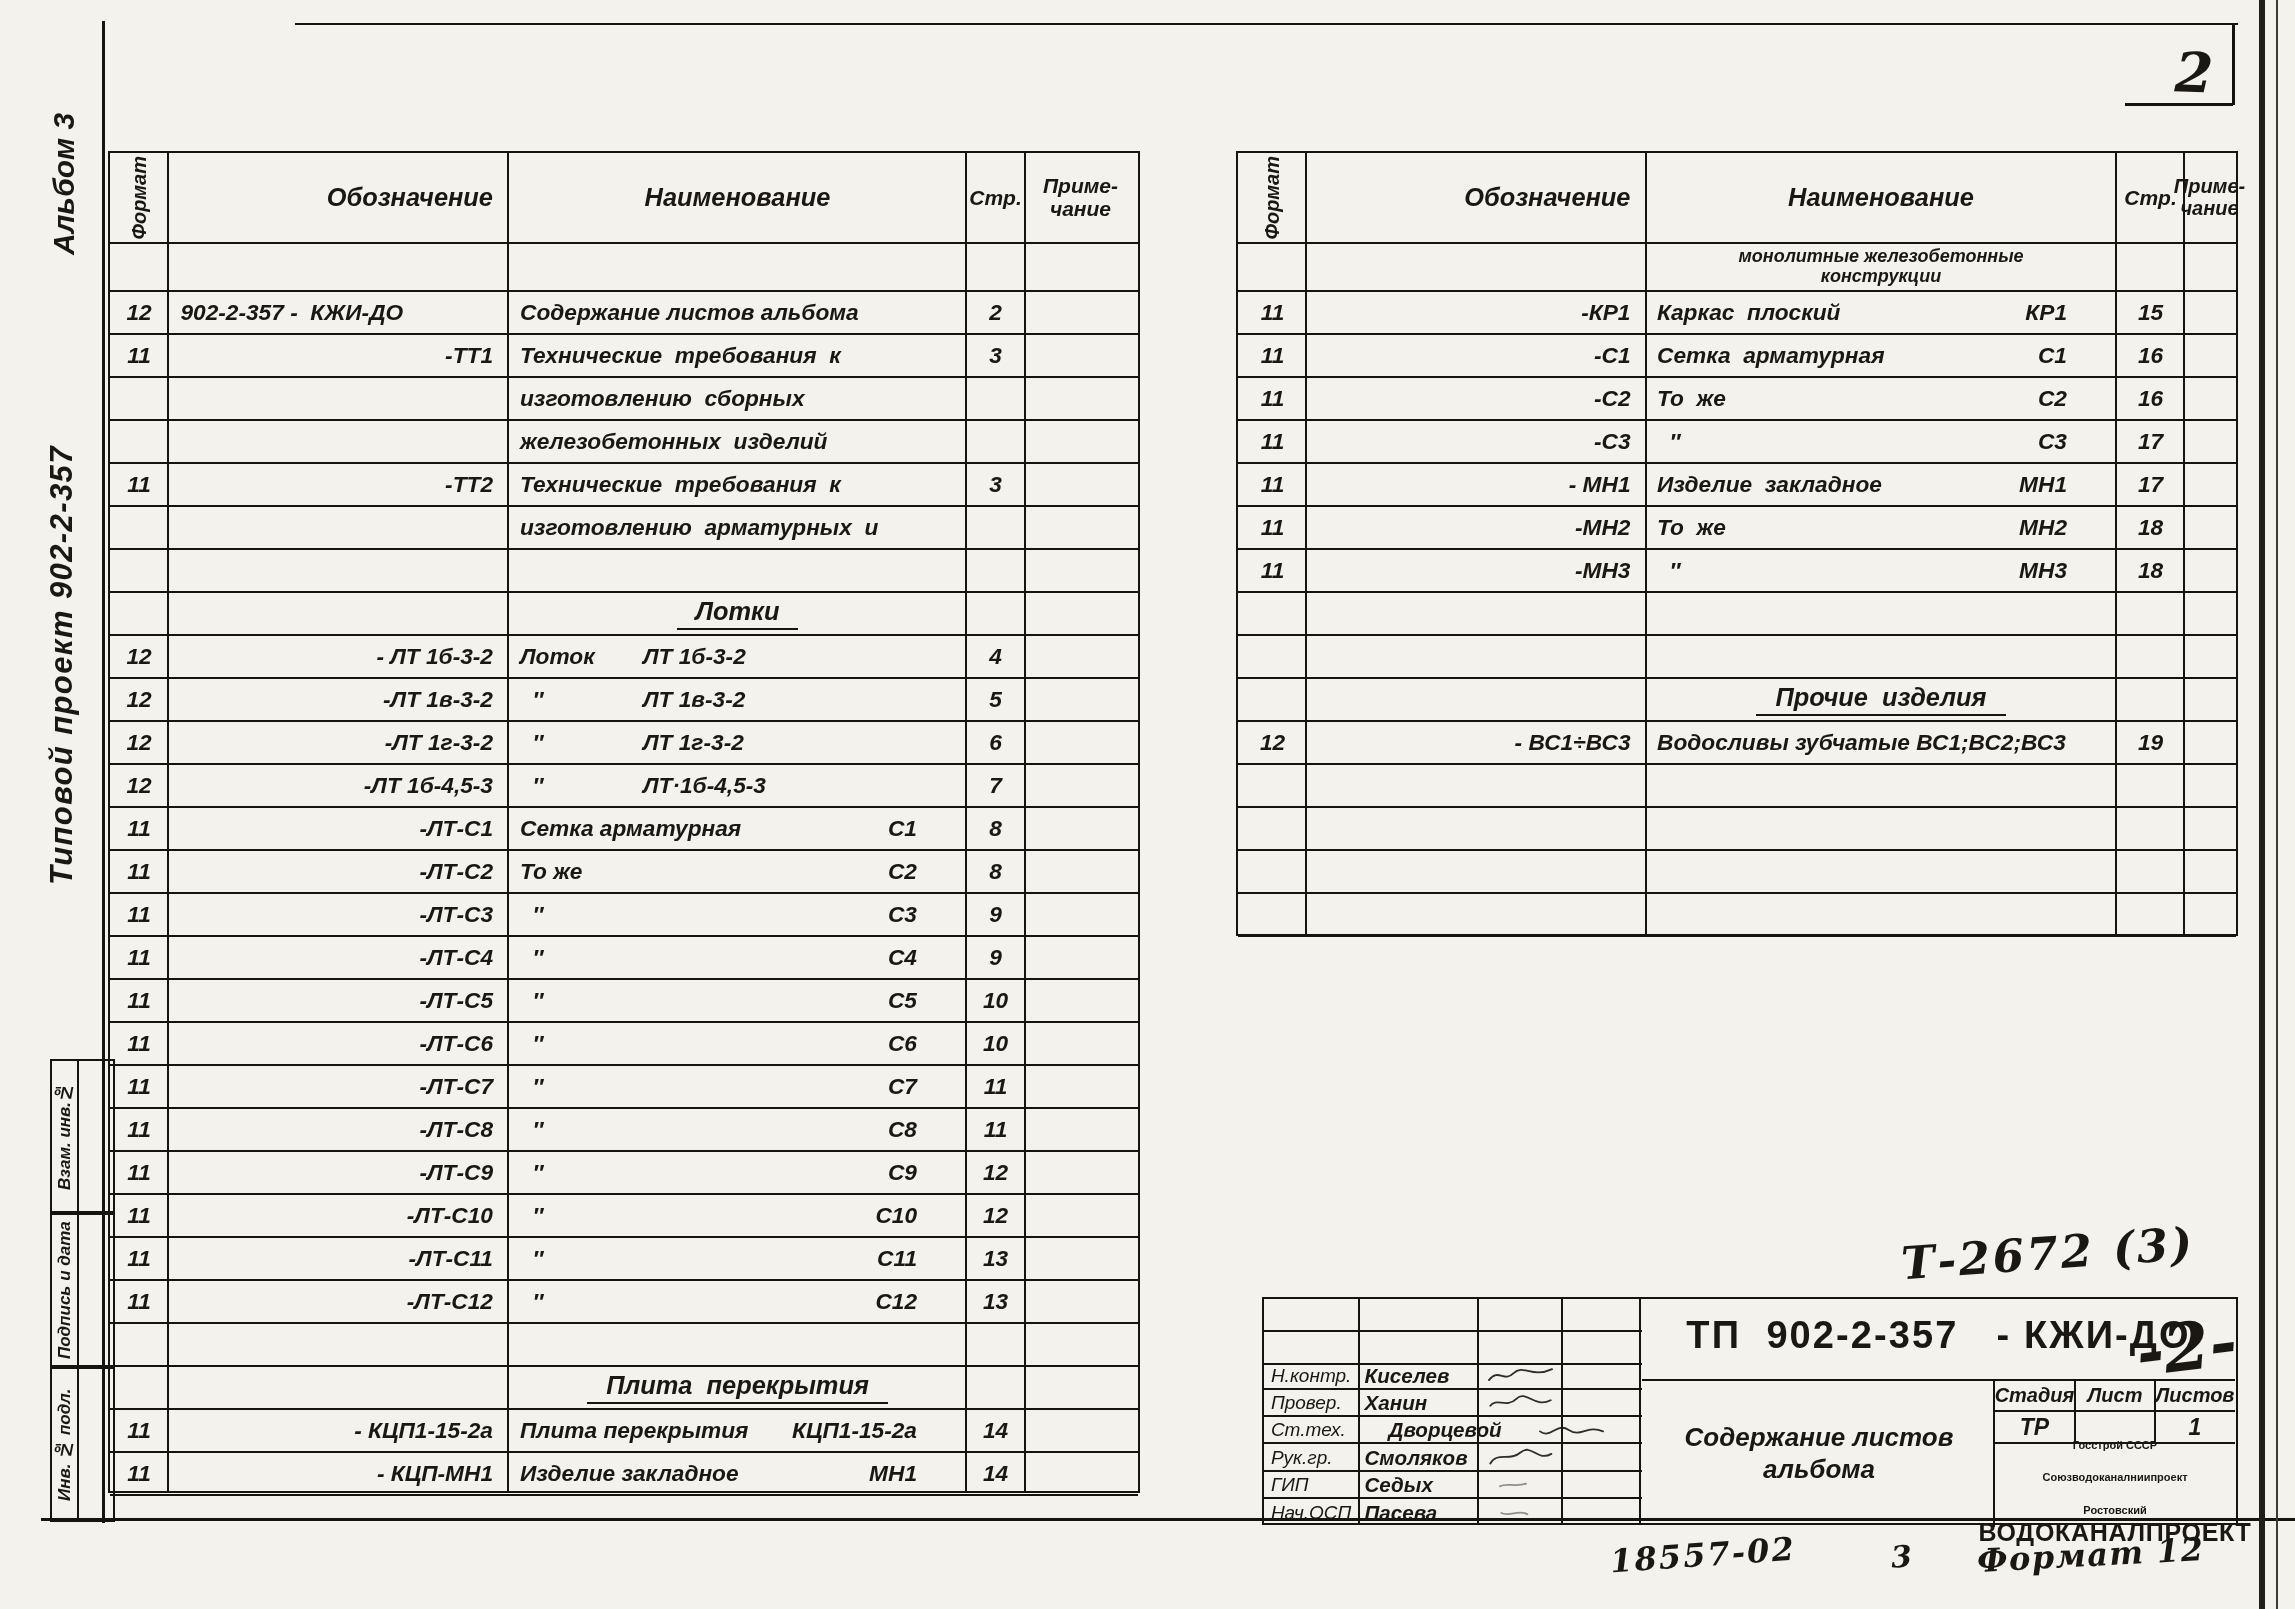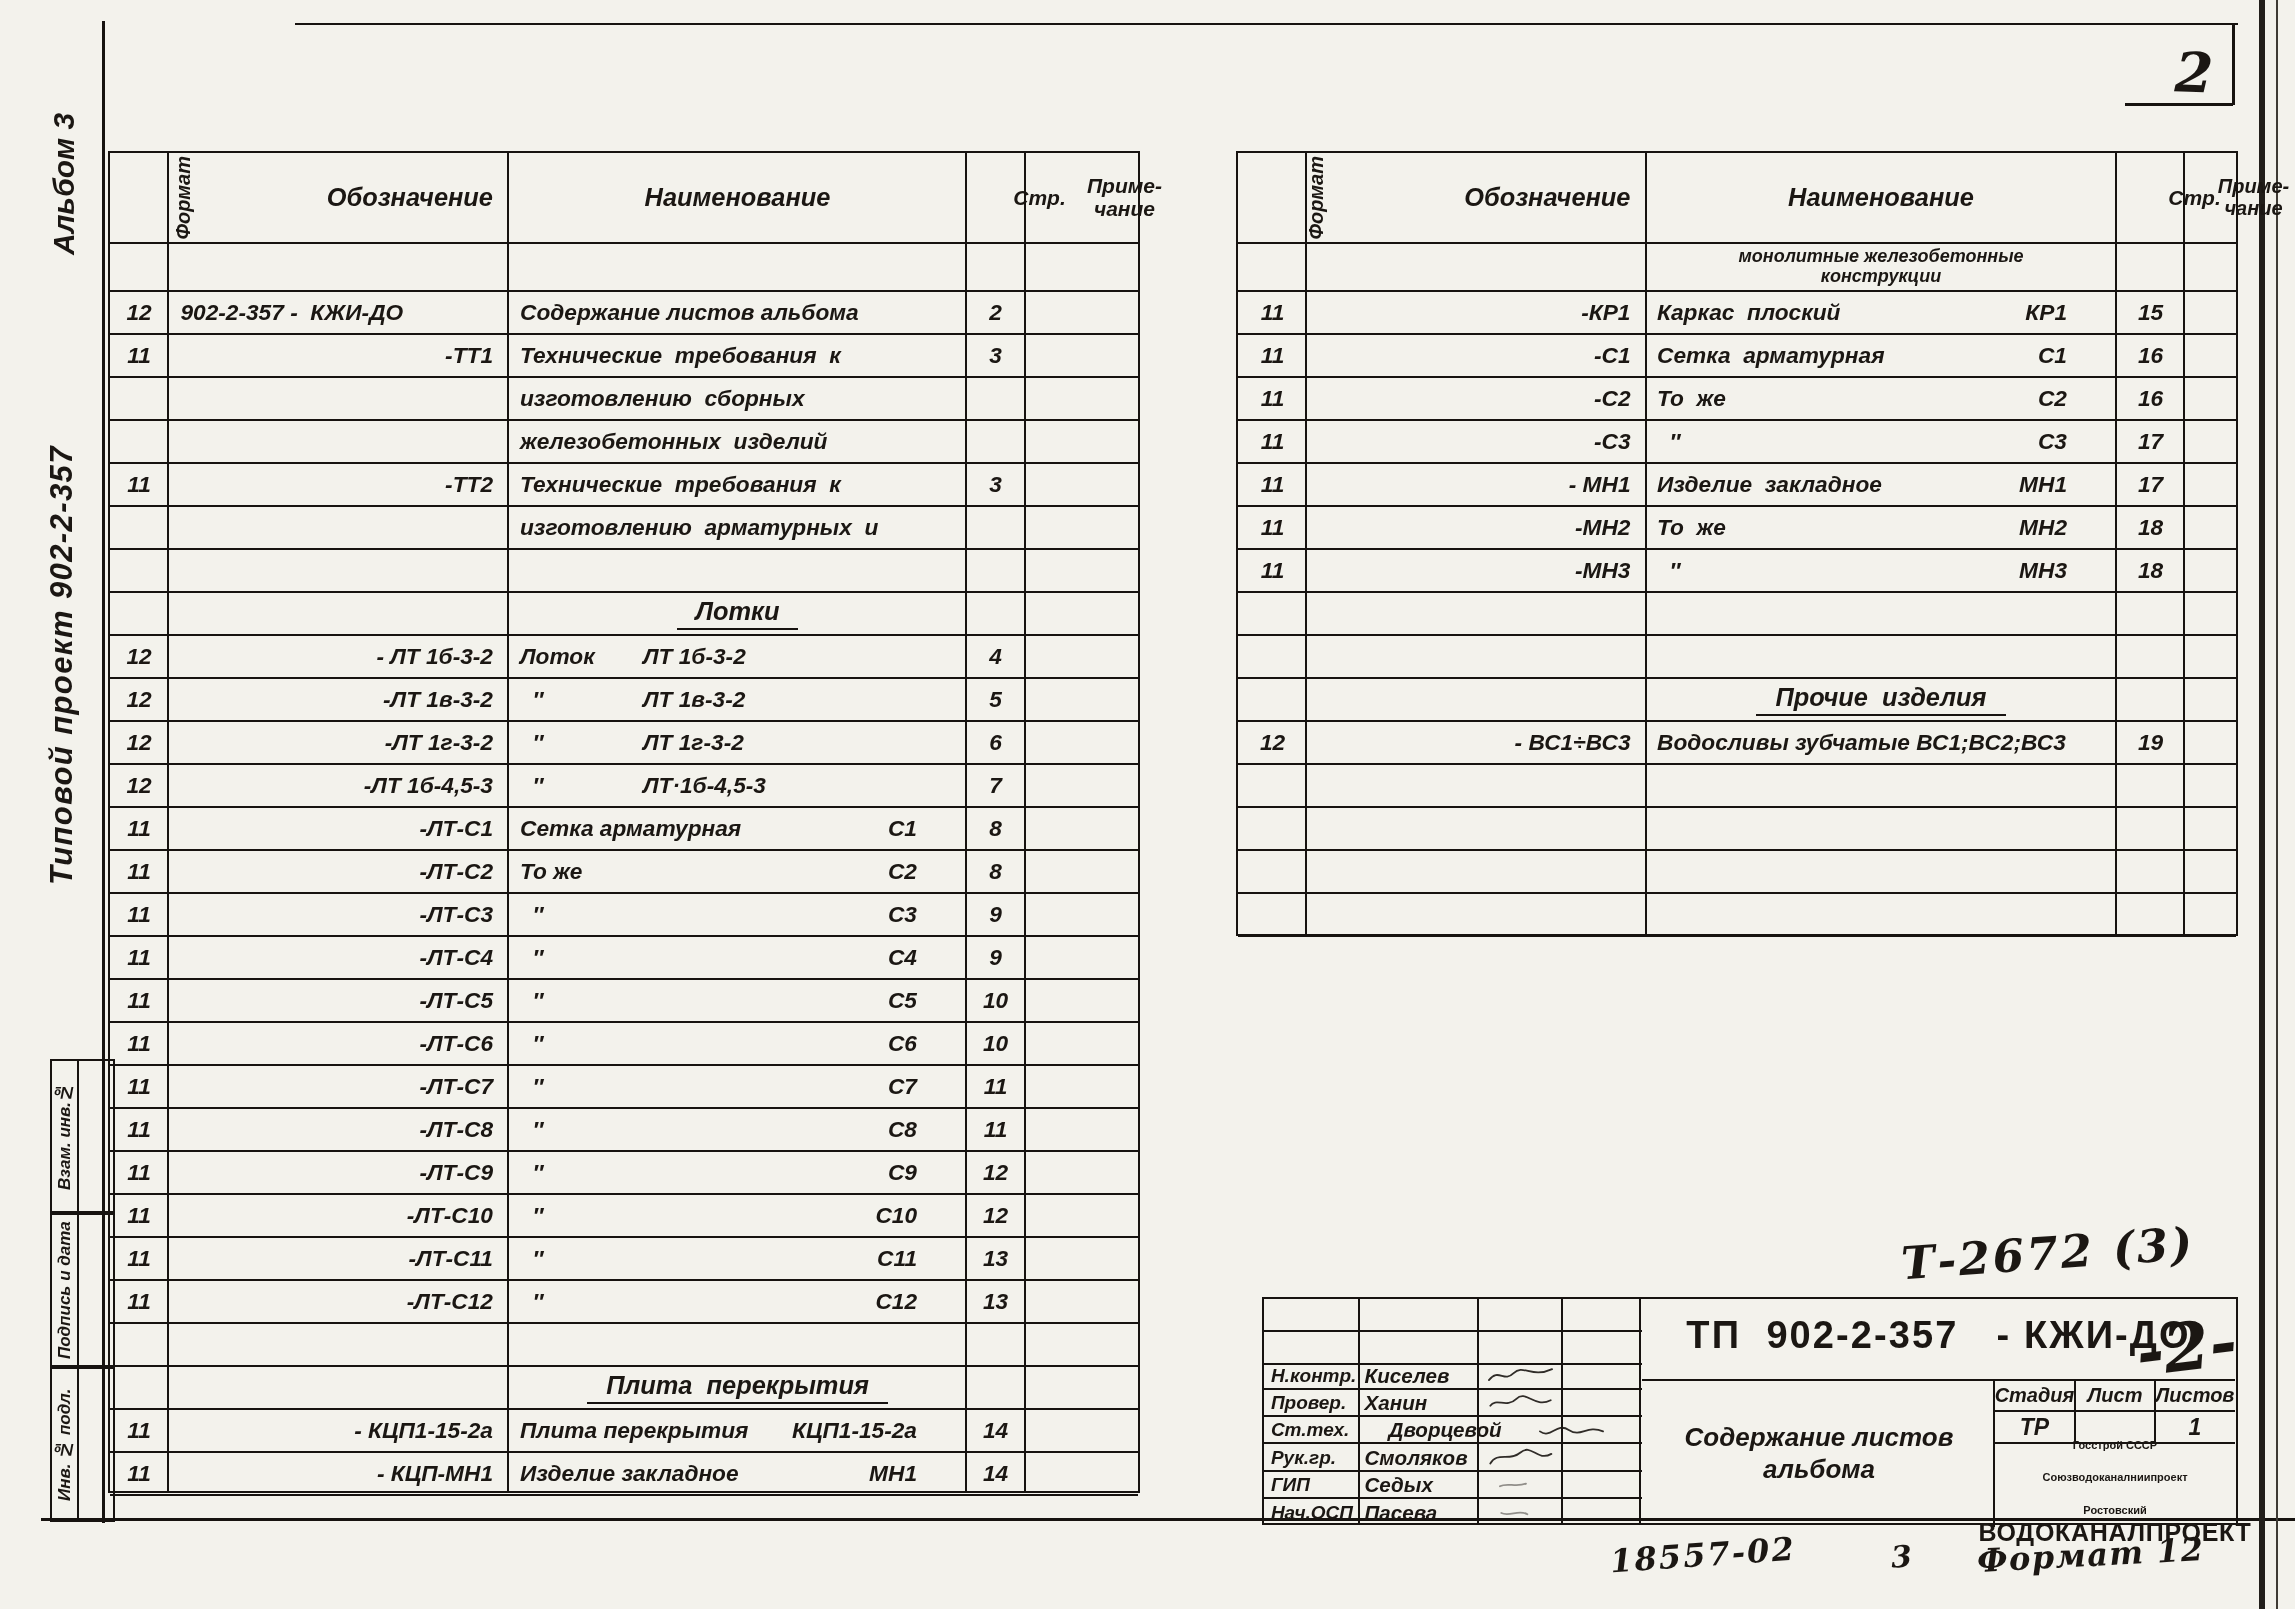--- a/index.html
+++ b/index.html
@@ -14,21 +14,21 @@
   }
   
   .hline,.vline{position:absolute;background:var(--line);}
   
   .sheet-table{position:absolute;border:2.7px solid var(--line);box-sizing:border-box;background:transparent;}
   .thead{position:relative;height:91px;border-bottom:2.1px solid var(--line);box-sizing:border-box;}
   .subrow{position:relative;height:48px;border-bottom:2.1px solid var(--line);box-sizing:border-box;}
   .rows{position:relative;}
   .trow{position:relative;height:43px;border-bottom:2.1px solid var(--line);box-sizing:border-box;}
   .tcell{position:absolute;top:0;bottom:0;display:flex;align-items:center;font-style:italic;font-weight:700;font-size:22.7px;white-space:pre;}
-  .hcell{position:absolute;top:0;bottom:0;display:flex;align-items:center;justify-content:center;font-style:italic;font-weight:700;font-size:25.4px;text-align:center;padding-left:44px;}
+  .hcell{position:absolute;top:0;bottom:0;display:flex;align-items:center;justify-content:center;font-style:italic;font-weight:700;font-size:25.4px;text-align:center;}
   
   .lt .c-f{left:0;width:58px;justify-content:center;}
   .lt .c-o{left:58px;width:340px;justify-content:flex-end;padding-right:15px;box-sizing:border-box;}
   .lt .c-o.o-left{justify-content:flex-start;padding-left:12.4px;}
   .lt .c-n{left:399px;width:457px;padding:0 11px;box-sizing:border-box;}
   .lt .c-s{left:856px;width:59px;justify-content:center;}
   .lt .c-p{left:915px;width:111px;}
   
   .rt .c-f{left:0;width:69px;justify-content:center;}
   .rt .c-o{left:69px;width:340px;justify-content:flex-end;padding-right:16.5px;box-sizing:border-box;}
@@ -46,21 +46,21 @@
   .vlabel{position:absolute;display:flex;align-items:center;justify-content:center;
     writing-mode:vertical-rl;transform:rotate(180deg);
     font-style:italic;font-weight:700;color:var(--ink);}
   .mbox{position:absolute;border:2.1px solid var(--line);box-sizing:border-box;}
   .mbox .strip{position:absolute;left:0;top:0;bottom:0;width:27px;border-right:2.1px solid var(--line);box-sizing:border-box;display:flex;}
   .mbox .strip .vlabel{position:static;width:100%;height:100%;font-size:17px;}
   
   .tb{position:absolute;left:1262px;top:1297px;width:976px;height:228px;border:2.7px solid var(--line);box-sizing:border-box;}
   .tb-cell{position:absolute;display:flex;align-items:center;font-style:italic;font-weight:700;}
   .prow{position:absolute;left:0;width:378px;display:flex;}
-  .prow .role{width:95px;padding-left:6.9px;box-sizing:border-box;font-size:19px;display:flex;align-items:center;font-style:italic;font-weight:700;}
+  .prow .role{width:95px;padding-left:6.9px;box-sizing:border-box;font-size:19px;display:flex;align-items:center;font-style:italic;font-weight:400;}
   .prow .nm{width:119px;padding-left:5.5px;box-sizing:border-box;font-size:20.6px;display:flex;align-items:center;font-style:italic;font-weight:700;}
   .prow .sg{width:84px;display:flex;align-items:center;justify-content:center;}
   .prow .dt{flex:1;}
   .desig{position:absolute;left:378px;top:0;width:593px;height:72px;display:flex;align-items:center;justify-content:center;
     font-weight:700;font-size:38px;letter-spacing:2.1px;white-space:pre;}
   .hand{font-family:"DejaVu Serif",serif;font-style:italic;font-weight:700;}
   .tb-num{position:absolute;left:872px;top:15px;font-size:66px;transform:rotate(-7deg);z-index:6;line-height:1;}
   .alb-title{position:absolute;left:378px;top:80px;width:354px;height:148px;display:flex;align-items:center;justify-content:center;
     text-align:center;font-style:italic;font-weight:700;font-size:26px;line-height:1.25;padding:0 27.5px;box-sizing:border-box;}
   .stage-lbl{font-size:20px;}

